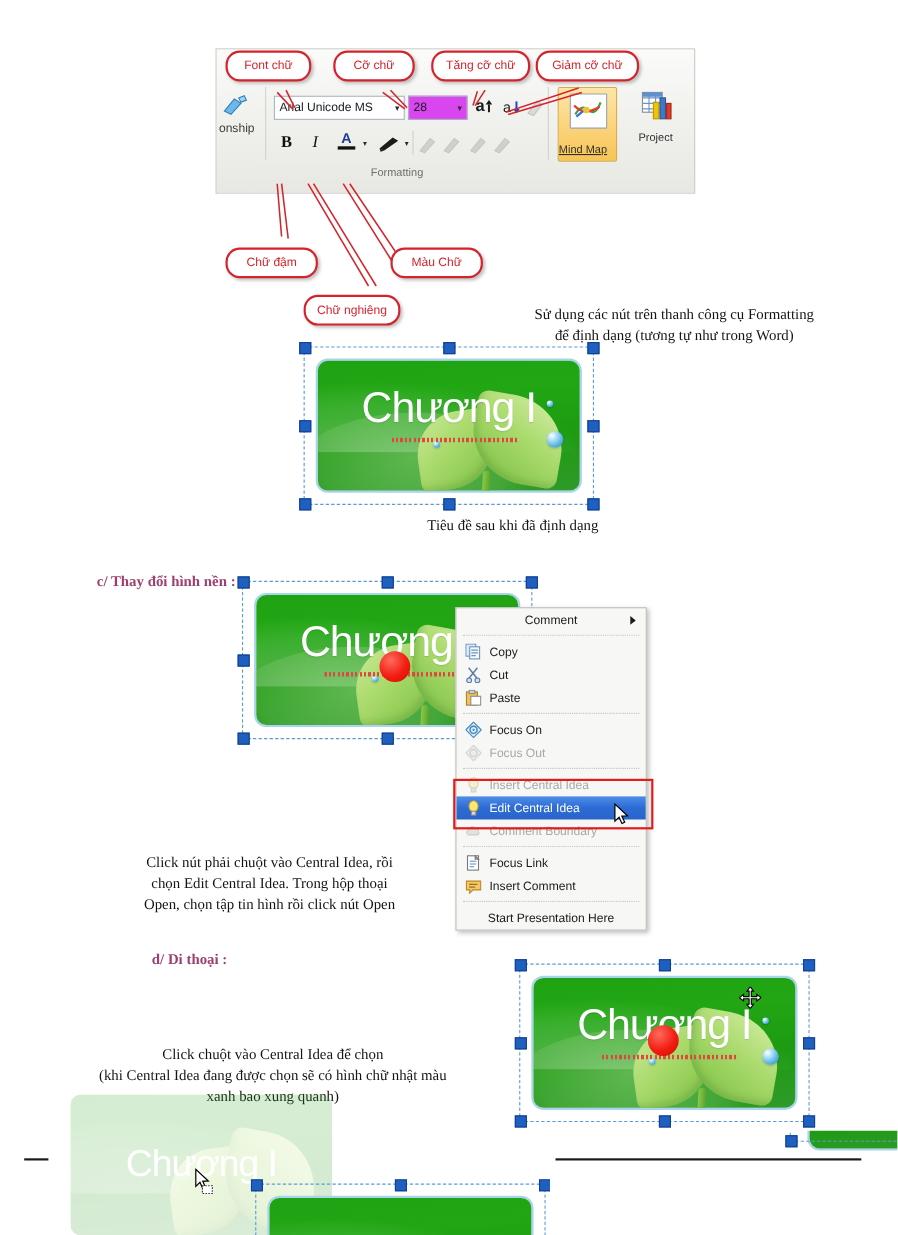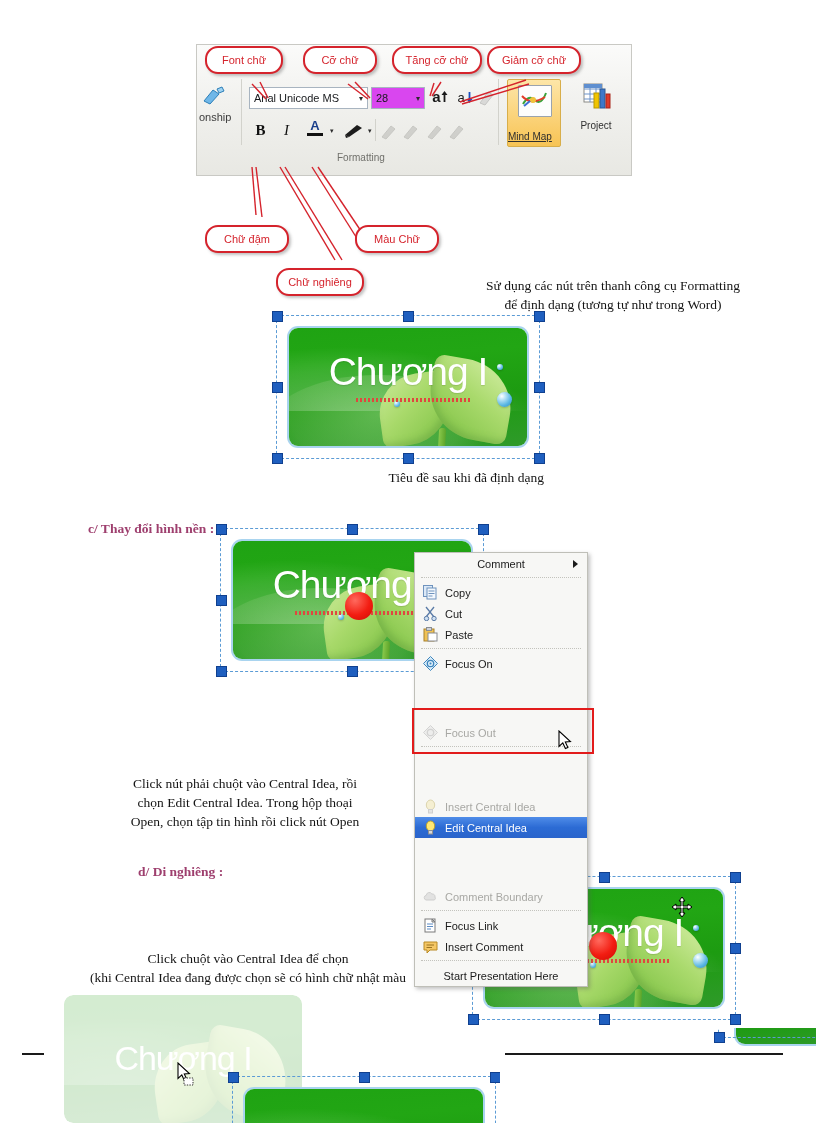--- a/index.html
+++ b/index.html
@@ -139,21 +139,21 @@
   .ctxmenu{
     position:absolute;background:#f7f7f5;border:1px solid #bfbfb8;
     font-family:"Liberation Sans",sans-serif;font-size:11px;color:#1b1b1b;
     box-shadow:2px 2px 4px rgba(90,90,90,.38);
     z-index:9;
   }
   .mi{position:relative;height:21px;display:flex;align-items:center;padding-left:30px;}
   .mi .ico{position:absolute;left:8px;top:3px;width:15px;height:15px;}
   .mi.center{justify-content:center;padding-left:0;}
   .mi.sel{background:linear-gradient(180deg,#4f8ce8 0%,#2c6bd4 50%,#2a64cb 100%);color:#ffffff;}
-  .mi.dis{color:#a8a8a4;margin-top:48px;}
+  .mi.dis{color:#a8a8a4;}
   .msep{height:1px;margin:3px 6px;border-top:1px dotted #c3c3bd;}
   .sub-arrow{position:absolute;right:9px;top:7px;width:0;height:0;
      border-left:5px solid #1b1b1b;border-top:4px solid transparent;border-bottom:4px solid transparent;}
   .redbox{position:absolute;border:2px solid #e21b1b;z-index:11;pointer-events:none;}
 
   
   .body-text{position:absolute;font-family:"Liberation Serif",serif;font-size:13.5px;color:#141414;line-height:19px;text-align:center;margin-top:45px;}
   .caption{position:absolute;font-family:"Liberation Serif",serif;font-size:13.5px;color:#141414;text-align:right;}
   .sec-head{position:absolute;font-family:"Liberation Serif",serif;font-weight:bold;font-size:13.5px;color:#9e3f6e;}
 
@@ -540,25 +540,26 @@
   <svg class="cursor-arrow" style="left:558px;top:730px;" viewBox="0 0 16 22">
     <path d="M1 1 L1 16.5 L4.8 12.9 L7.4 18.6 L9.9 17.4 L7.3 11.9 L12.4 11.6 Z" fill="#ffffff" stroke="#000000" stroke-width="1.1"></path>
   </svg>
 
   <div class="body-text" style="left:80px;top:729px;width:330px;">
     <div>Click nút phải chuột vào Central Idea, rồi</div>
     <div>chọn Edit Central Idea. Trong hộp thoại</div>
     <div>Open, chọn tập tin hình rồi click nút Open</div>
   </div>
 
-  <div class="sec-head" style="left:138px;top:864px;">d/ Di nghiêng :</div>
+  <div class="sec-head" style="left:138px;top:864px;">d/ Di thoại :</div>
 
   <div class="body-text" style="left:48px;top:904px;width:400px;">
     <div>Click chuột vào Central Idea để chọn</div>
     <div>(khi Central Idea đang được chọn sẽ có hình chữ nhật màu</div>
+    <div>xanh bao xung quanh)</div>
   </div>
 
   <div class="abs" style="left:468px;top:872px;width:272px;height:152px;">
     <div class="selframe" style="left:4px;top:4px;right:4px;bottom:4px;"></div>
 
     <div class="greencard" style="left:17px;top:17px;width:238px;height:118px;">
       <div class="gc-swoosh1"></div>
       <div class="gc-swoosh2"></div>
       <div class="gc-leafwrap">
         <div class="leafL"></div>

